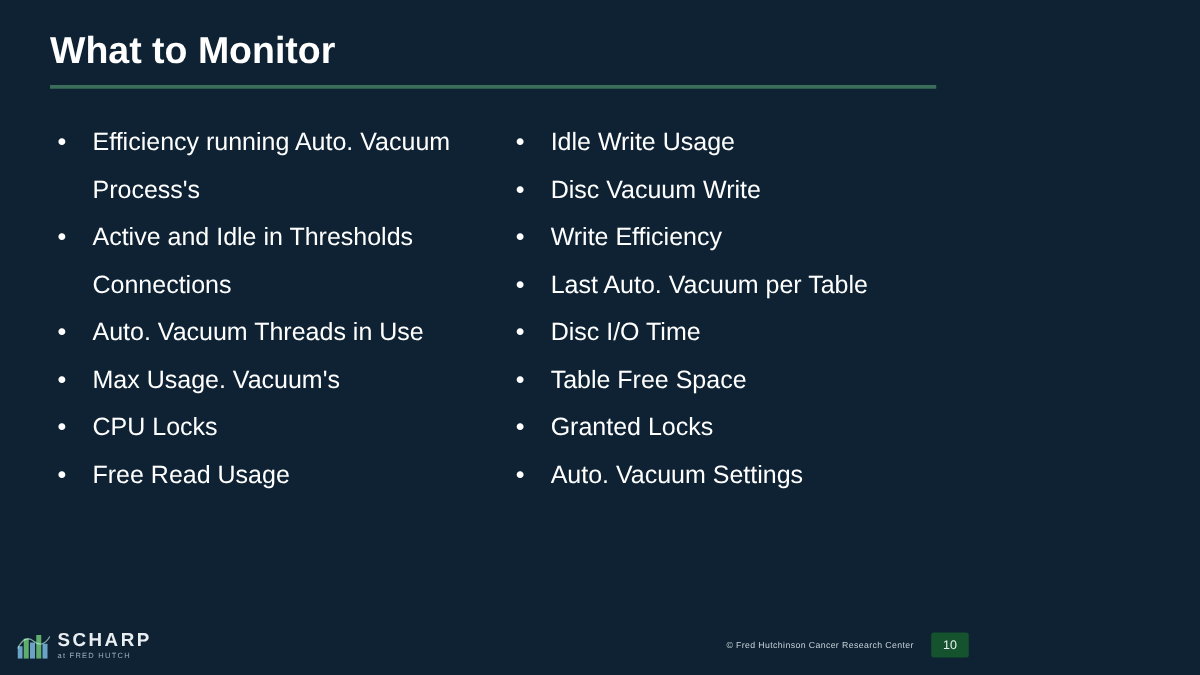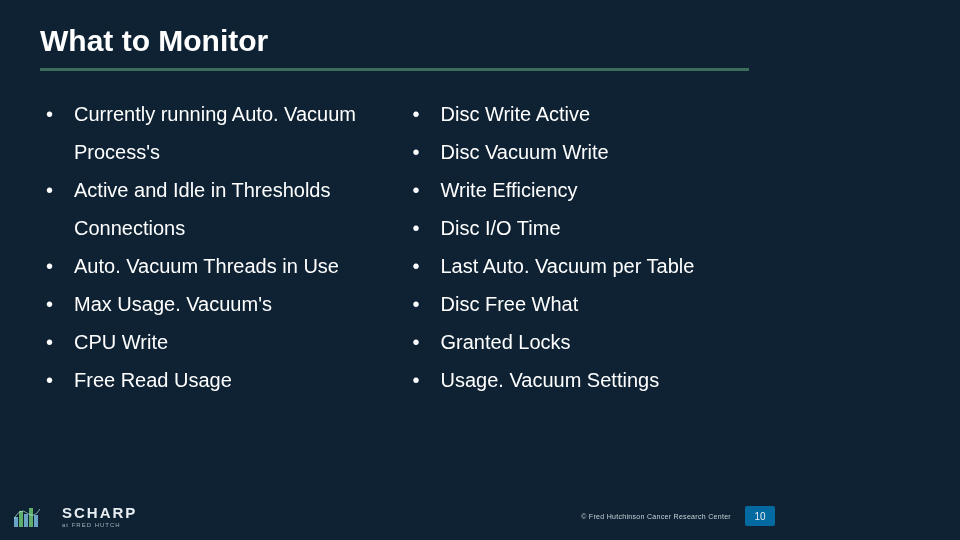--- a/index.html
+++ b/index.html
@@ -6,61 +6,61 @@
   .slide{width:789px;height:540px;position:relative;box-sizing:border-box}
   .title-wrap{padding:24px 40px 0 40px}
   .title{font-size:30px;font-weight:700;color:#fff;margin:0 0 10px 0}
   .rule{height:3px;background:#3a6e5a;width:100%}
   .cols{display:flex;padding:24px 40px 0 40px;gap:24px}
   .col{flex:1;min-width:0}
   ul.b{list-style:none;margin:0;padding:0}
   ul.b>li{position:relative;padding-left:34px;font-size:20px;line-height:1.9;color:#fff}
   ul.b>li::before{content:"•";position:absolute;left:6px;top:0;color:#fff;font-size:20px;line-height:1.9}
   .footer{position:absolute;left:0;right:0;bottom:0;height:44px;display:flex;align-items:center;justify-content:space-between;padding:0 14px 4px 14px;box-sizing:border-box}
-  .logo{display:flex;align-items:center;gap:22px}
+  .logo{display:flex;align-items:center;gap:6px}
   .logo-mark{width:26px;height:22px;position:relative}
   .logo-mark svg{width:26px;height:22px;display:block}
   .logo-text{display:flex;flex-direction:column;line-height:1}
   .logo-name{font-size:15px;font-weight:700;letter-spacing:2px;color:#e9eef2}
   .logo-sub{font-size:6px;letter-spacing:1px;color:#9db2bf;margin-top:2px}
   .cred{display:flex;align-items:center;gap:14px}
   .copyright{font-size:7px;color:#c8d2d9;letter-spacing:.3px}
-  .pagenum{background:#0369a1;color:#e9eef2;font-size:10px;min-width:22px;height:20px;display:flex;align-items:center;justify-content:center;border-radius:2px;padding:0 4px}
+  .pagenum{background:#14532d;color:#e9eef2;font-size:10px;min-width:22px;height:20px;display:flex;align-items:center;justify-content:center;border-radius:2px;padding:0 4px}
 </style>
 </head>
 <body>
 
 <div class="slide">
 
   <div class="title-wrap">
     <h1 class="title">What to Monitor</h1>
     <div class="rule"></div>
   </div>
 
   <div class="cols">
     <div class="col">
       <ul class="b" id="left-list">
-          <li>Currently running Auto. Vacuum Process's</li>
+          <li>Efficiency running Auto. Vacuum Process's</li>
           <li>Active and Idle in Thresholds Connections</li>
           <li>Auto. Vacuum Threads in Use</li>
           <li>Max Usage. Vacuum's</li>
-          <li>CPU Write</li>
+          <li>CPU Locks</li>
           <li>Free Read Usage</li>
         </ul>
     </div>
     <div class="col">
       <ul class="b" id="right-list">
-          <li>Disc Write Active</li>
+          <li>Idle Write Usage</li>
           <li>Disc Vacuum Write</li>
           <li>Write Efficiency</li>
+          <li>Last Auto. Vacuum per Table</li>
           <li>Disc I/O Time</li>
-          <li>Last Auto. Vacuum per Table</li>
-          <li>Disc Free What</li>
+          <li>Table Free Space</li>
           <li>Granted Locks</li>
-          <li>Usage. Vacuum Settings</li>
+          <li>Auto. Vacuum Settings</li>
         </ul>
     </div>
   </div>
 
   <div class="footer">
     <div class="logo">
       <div class="logo-mark">
         <svg viewBox="0 0 26 22">
           <rect x="0" y="12" width="4" height="10" fill="#6aa3c4"></rect>
           <rect x="5" y="6" width="4" height="16" fill="#5fae6c"></rect>

